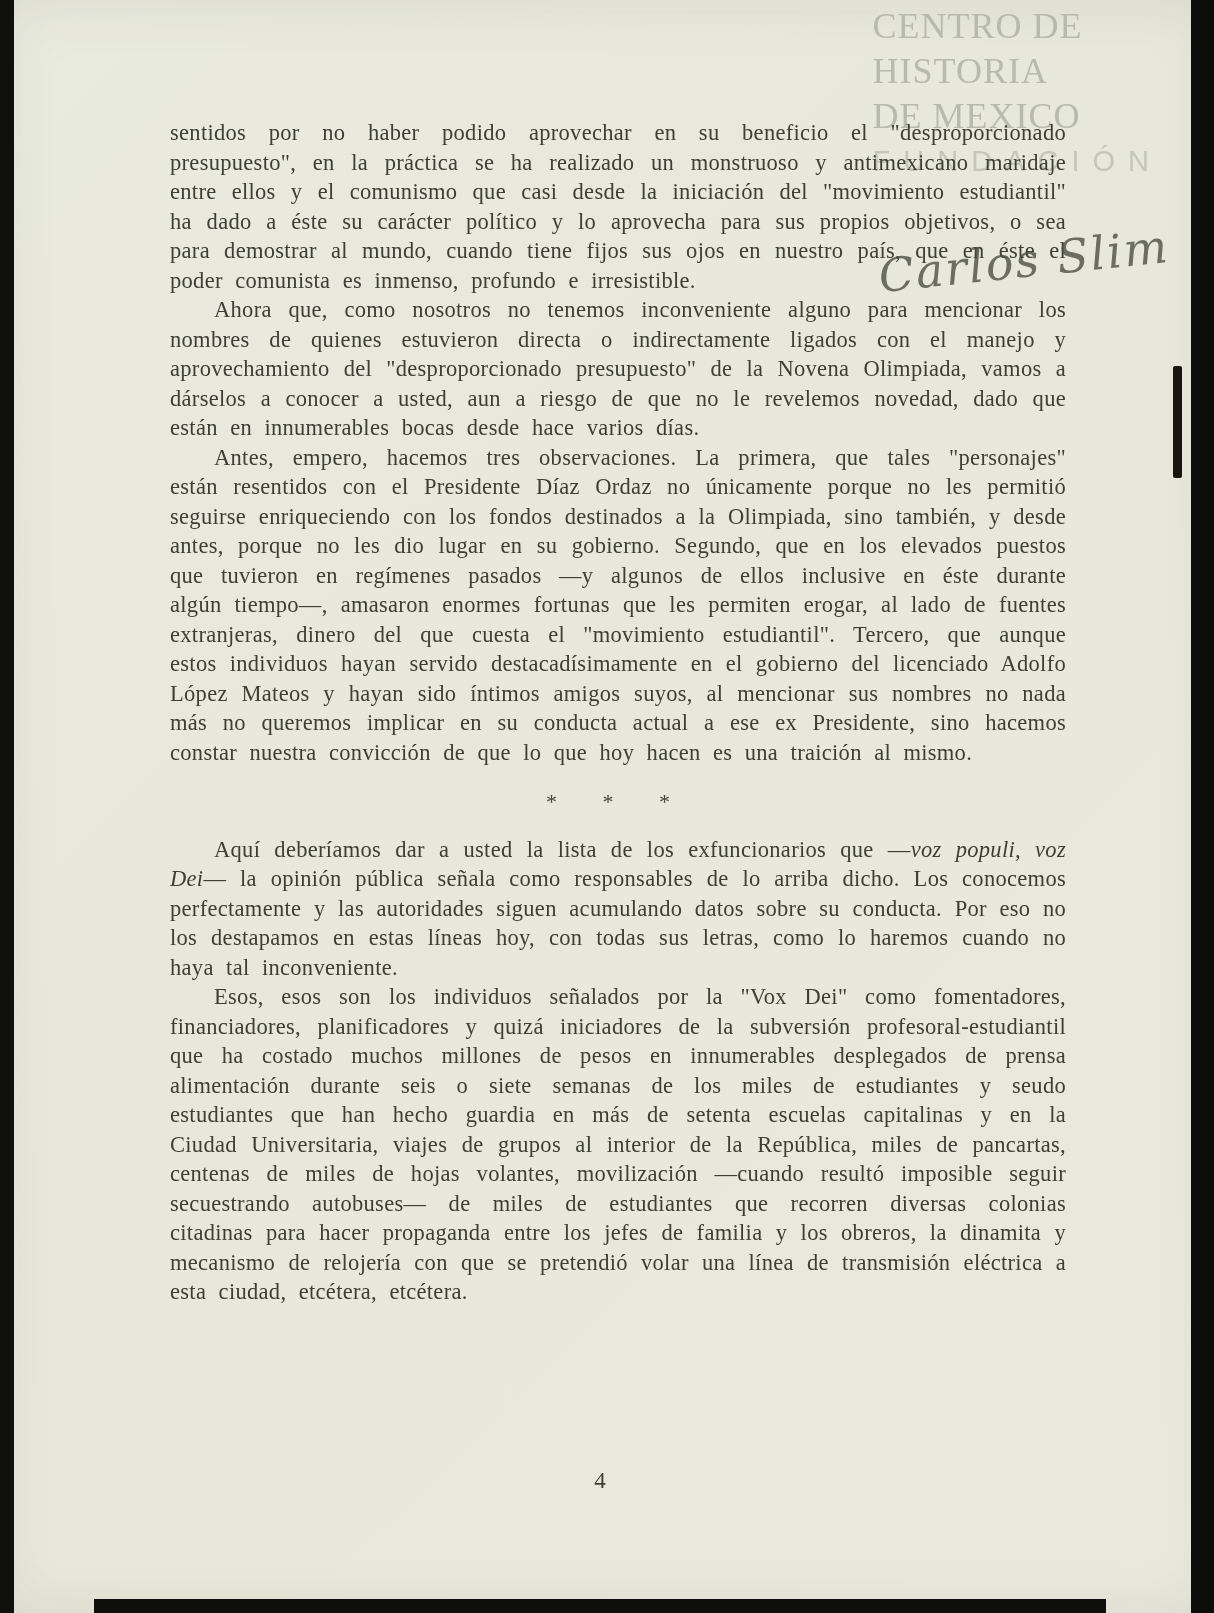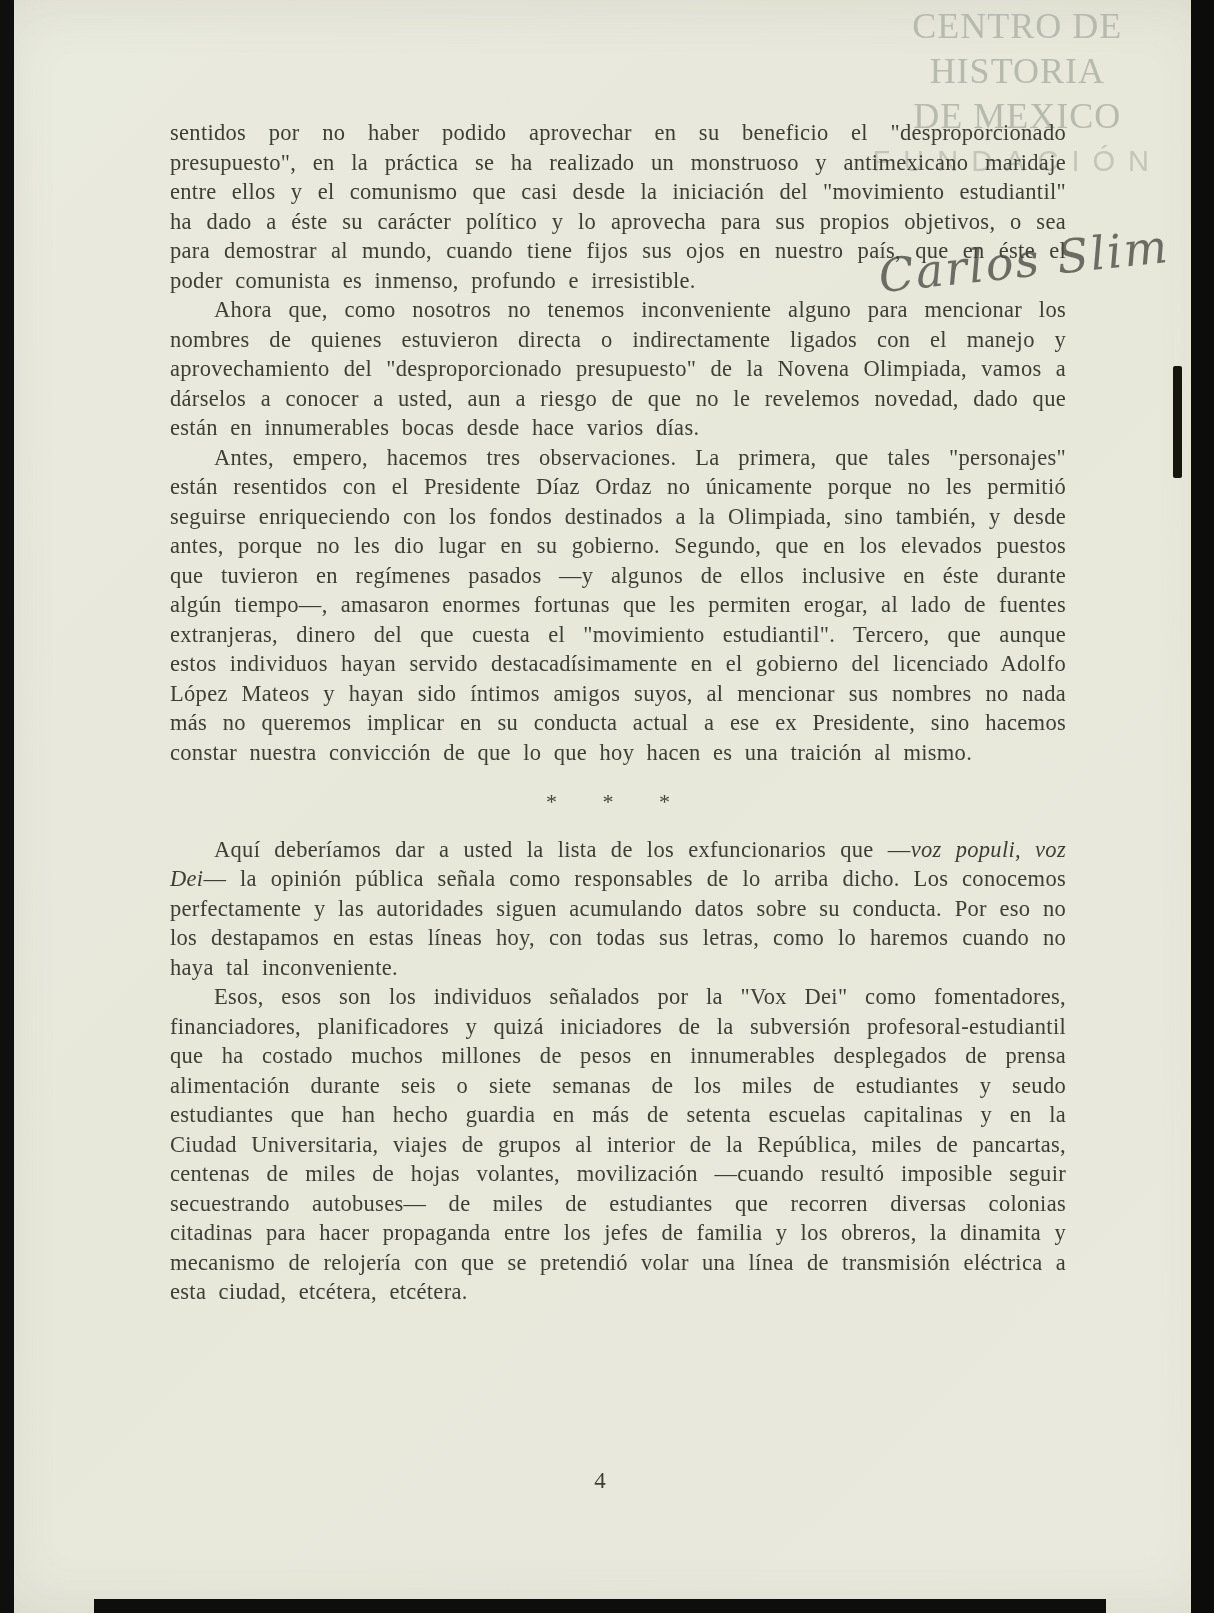--- a/index.html
+++ b/index.html
@@ -39,21 +39,21 @@
     width: 9px; height: 112px;
     background: #16160f;
     border-radius: 2px;
   }
 
   
   .watermark {
     position: absolute;
     top: 4px; right: 52px;
     z-index: 1;
-    text-align: center;
+    text-align: left;
     color: #b7bbae;
     font-size: 36px;
     line-height: 45px;
     letter-spacing: 1px;
     font-family: "Liberation Serif", serif;
   }
   .watermark .fundacion {
     margin-top: 0;
     font-family: "Liberation Sans", sans-serif;
     font-size: 29px;

